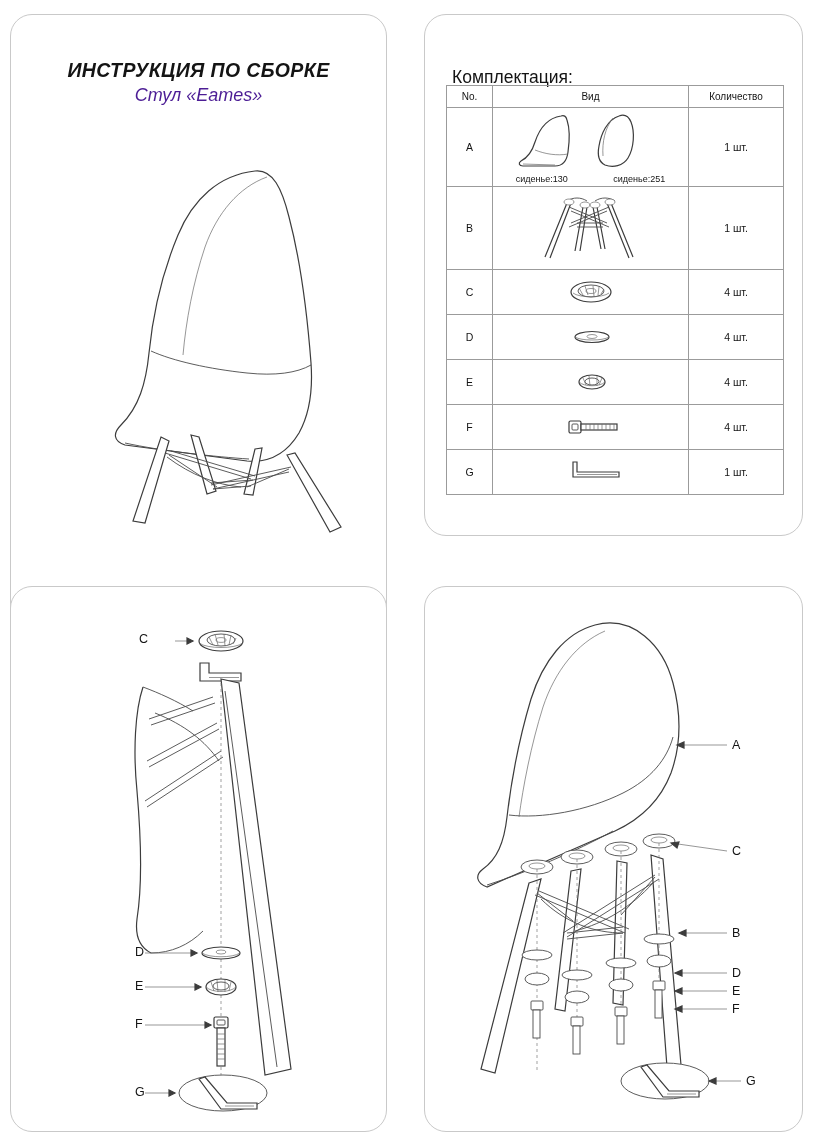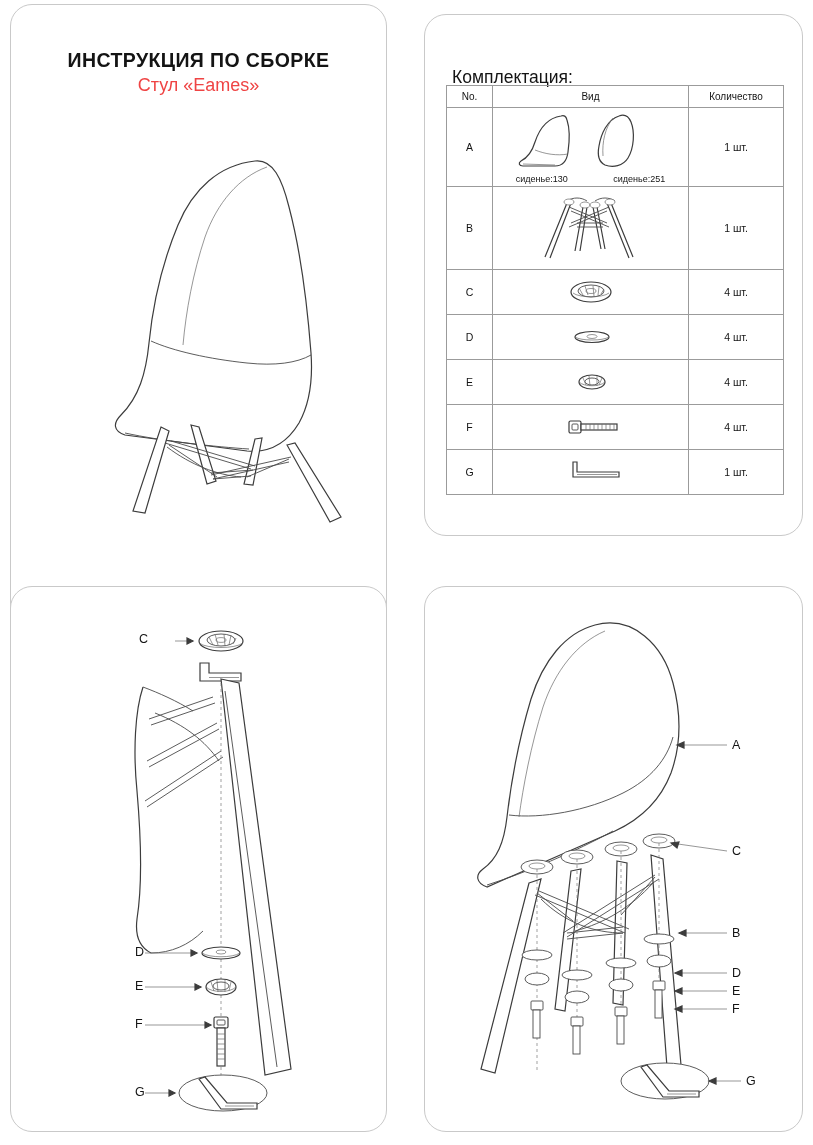--- a/index.html
+++ b/index.html
@@ -20,21 +20,21 @@
     height: 1145px;
   }
   .panel {
     position: absolute;
     border: 1.4px solid #c9c9c9;
     border-radius: 22px;
     background: #fff;
     box-sizing: border-box;
   }
   
-  #panel-title   { left: 10px;  top: 4px;  width: 377px; height: 624px; }
+  #panel-title   { left: 10px;  top: 14px;  width: 377px; height: 624px; font-style: italic; }
   #panel-parts   { left: 424px; top: 14px;  width: 379px; height: 522px; }
   #panel-step1   { left: 10px;  top: 586px; width: 377px; height: 546px; }
   #panel-step2   { left: 424px; top: 586px; width: 379px; height: 546px; }
 
   
   .title-wrap {
     position: absolute;
     top: 44px;
     left: 0;
     width: 100%;
@@ -44,21 +44,21 @@
     font-size: 19.5px;
     font-weight: 700;
     letter-spacing: 0.4px;
     color: #141414;
     white-space: nowrap;
   }
   .title-sub {
     font-size: 18px;
     font-weight: 400;
     margin-top: 3px;
-    color: #ef4444;
+    color: #4c1d95;
   }
 
   
   .parts-heading {
     position: absolute;
     left: 27px;
     top: 52px;
     font-size: 17.5px;
     font-weight: 400;
     color: #141414;

